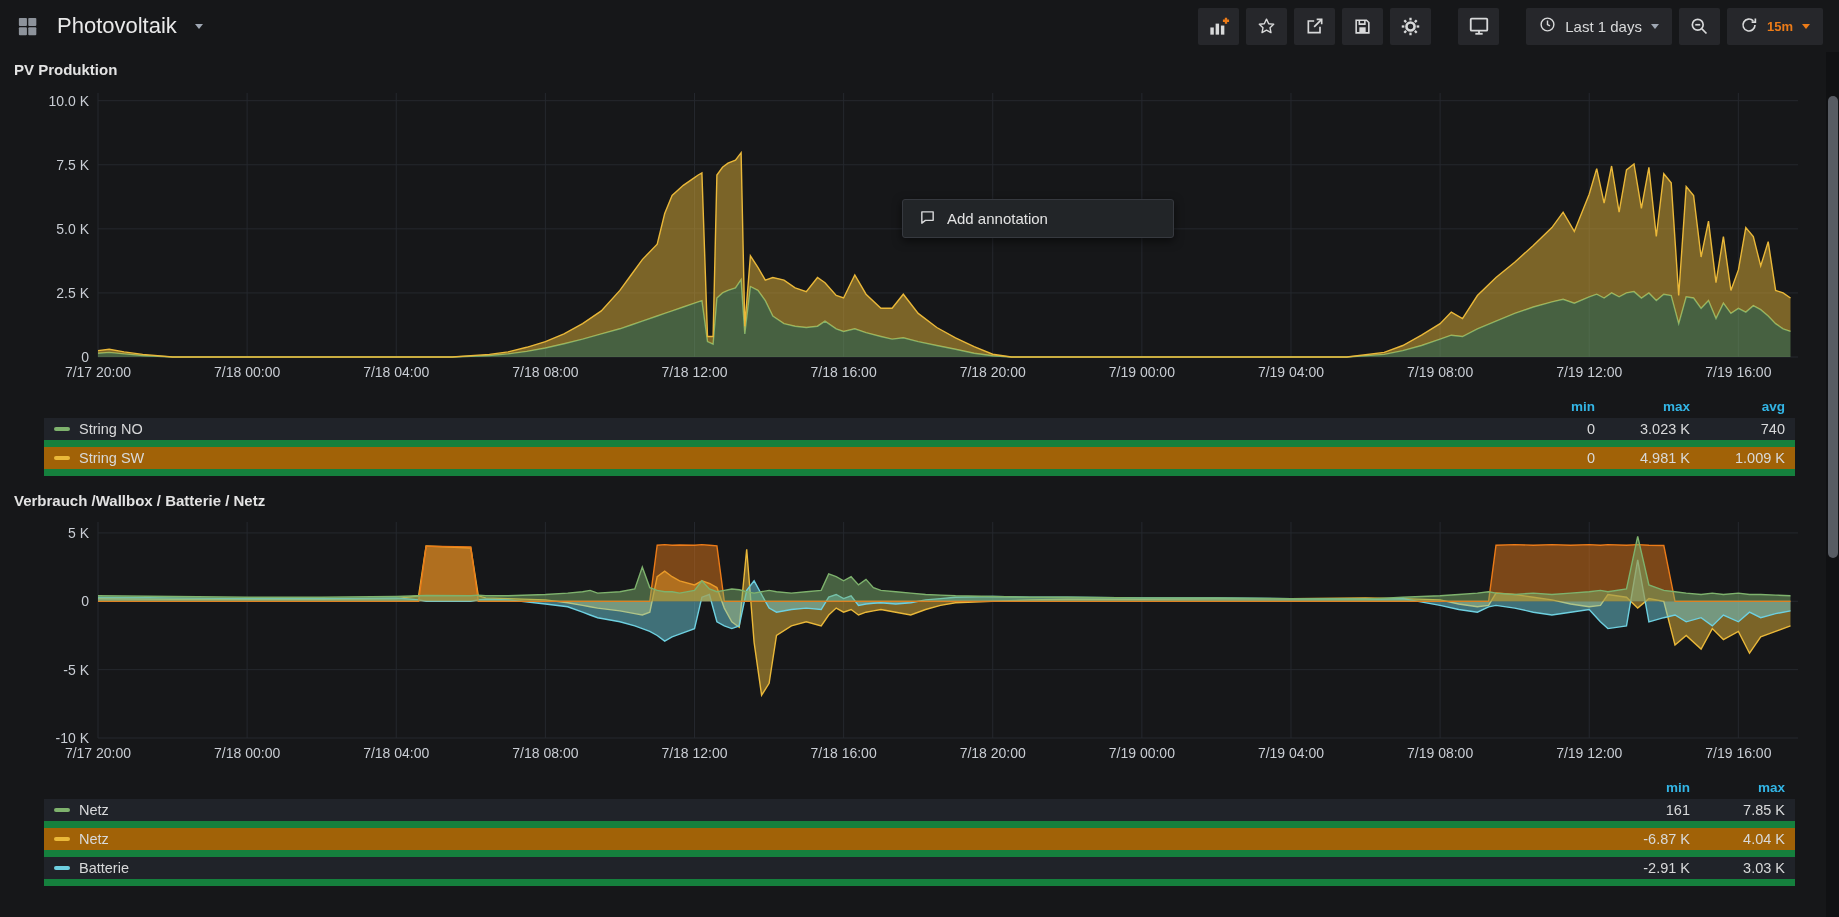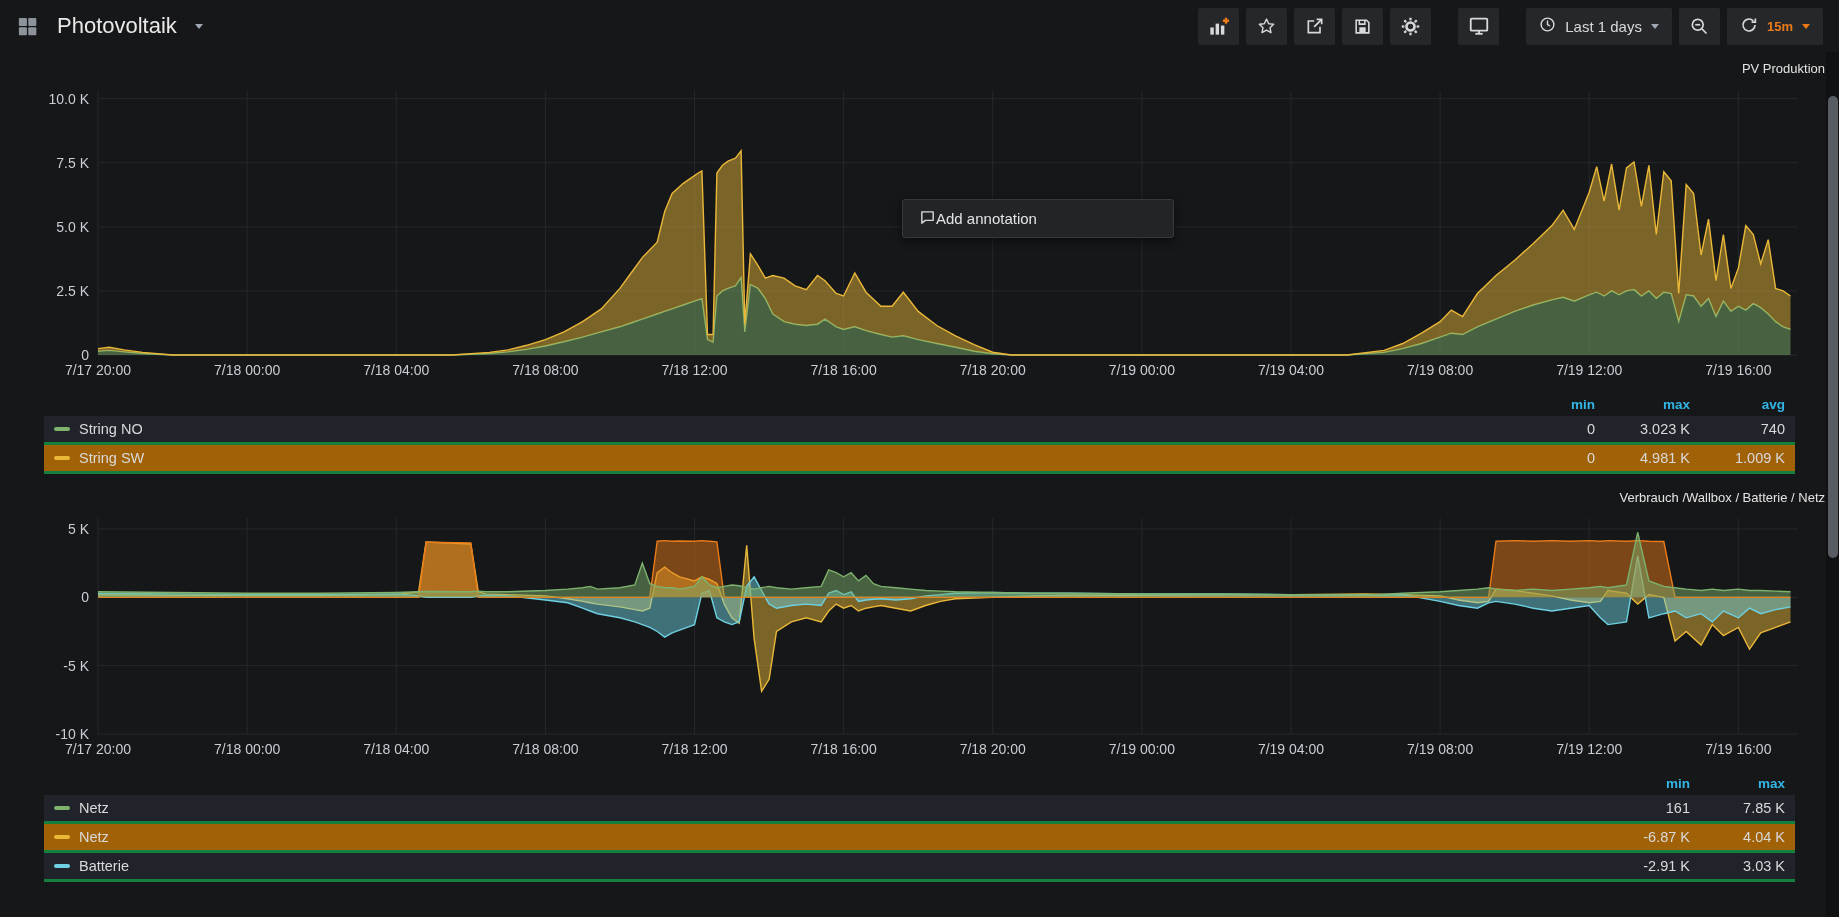--- a/index.html
+++ b/index.html
@@ -16,39 +16,39 @@
   .caret.orange{border-top-color:#eb7b18}
   .nav-right{display:flex;align-items:center;gap:7px}
   .icon-btn{width:41px;height:37px;background:#26272b;border:none;border-radius:2px;display:flex;
     align-items:center;justify-content:center;cursor:pointer}
   .group-gap{width:13px}
   .time-btn{display:flex;align-items:center;gap:9px;padding:0 13px;height:37px;background:#26272b;
     border:none;border-radius:2px;color:#d8d9da;font-size:15px;cursor:pointer;font-family:inherit}
   .interval{color:#eb7b18;font-weight:bold;font-size:13px}
   
   main{padding:0 14px;position:relative}
-  .panel-title{text-align:right;font-size:13px;font-weight:normal;color:#e3e3e3;padding:9px 0 5px;cursor:pointer}
+  .panel-title{text-align:left;font-size:15px;font-weight:bold;color:#e3e3e3;padding:9px 0 5px;cursor:pointer}
   .panel2 .panel-title{padding-top:16px}
   .chart-wrap{position:relative}
   svg text{font-family:"Liberation Sans",sans-serif}
   
   .legend{margin:2px 30px 0 30px;font-size:14.5px}
   .legend-head{display:flex;align-items:center;height:23px;padding:0 10px}
   .spacer{flex:1}
   .lv{width:95px;text-align:right}
   .hv{color:#33b5e5;font-weight:bold;font-size:13.5px}
   .legend-row{display:flex;align-items:center;height:29px;padding:0 10px;background:#202329;
-    border-bottom:3px solid #15803d}
+    border-bottom:7px solid #15803d}
   .legend-row.alt{background:#a16207}
   .sw{width:16px;height:4px;border-radius:2px;margin-right:9px;flex:none;cursor:pointer}
   .lname{flex:1;color:#d8d9da;cursor:pointer}
   
   .popup{position:absolute;left:902px;top:147px;width:272px;height:39px;background:#222528;
     border:1px solid #36393f;border-radius:3px;box-shadow:0 3px 10px rgba(0,0,0,.55);
-    display:flex;align-items:center;gap:0;padding:0 16px;font-size:15px;color:#e3e3e3;
+    display:flex;align-items:center;gap:11px;padding:0 16px;font-size:15px;color:#e3e3e3;
     z-index:20;cursor:pointer}
   
   .scrollbar{position:absolute;right:0;top:52px;bottom:0;width:13px;background:#101113}
   .thumb{position:absolute;top:44px;right:1px;width:10px;height:462px;background:#585c63;border-radius:5px;cursor:pointer}
 </style>
 </head>
 <body>
 
 <div class="app">
 

